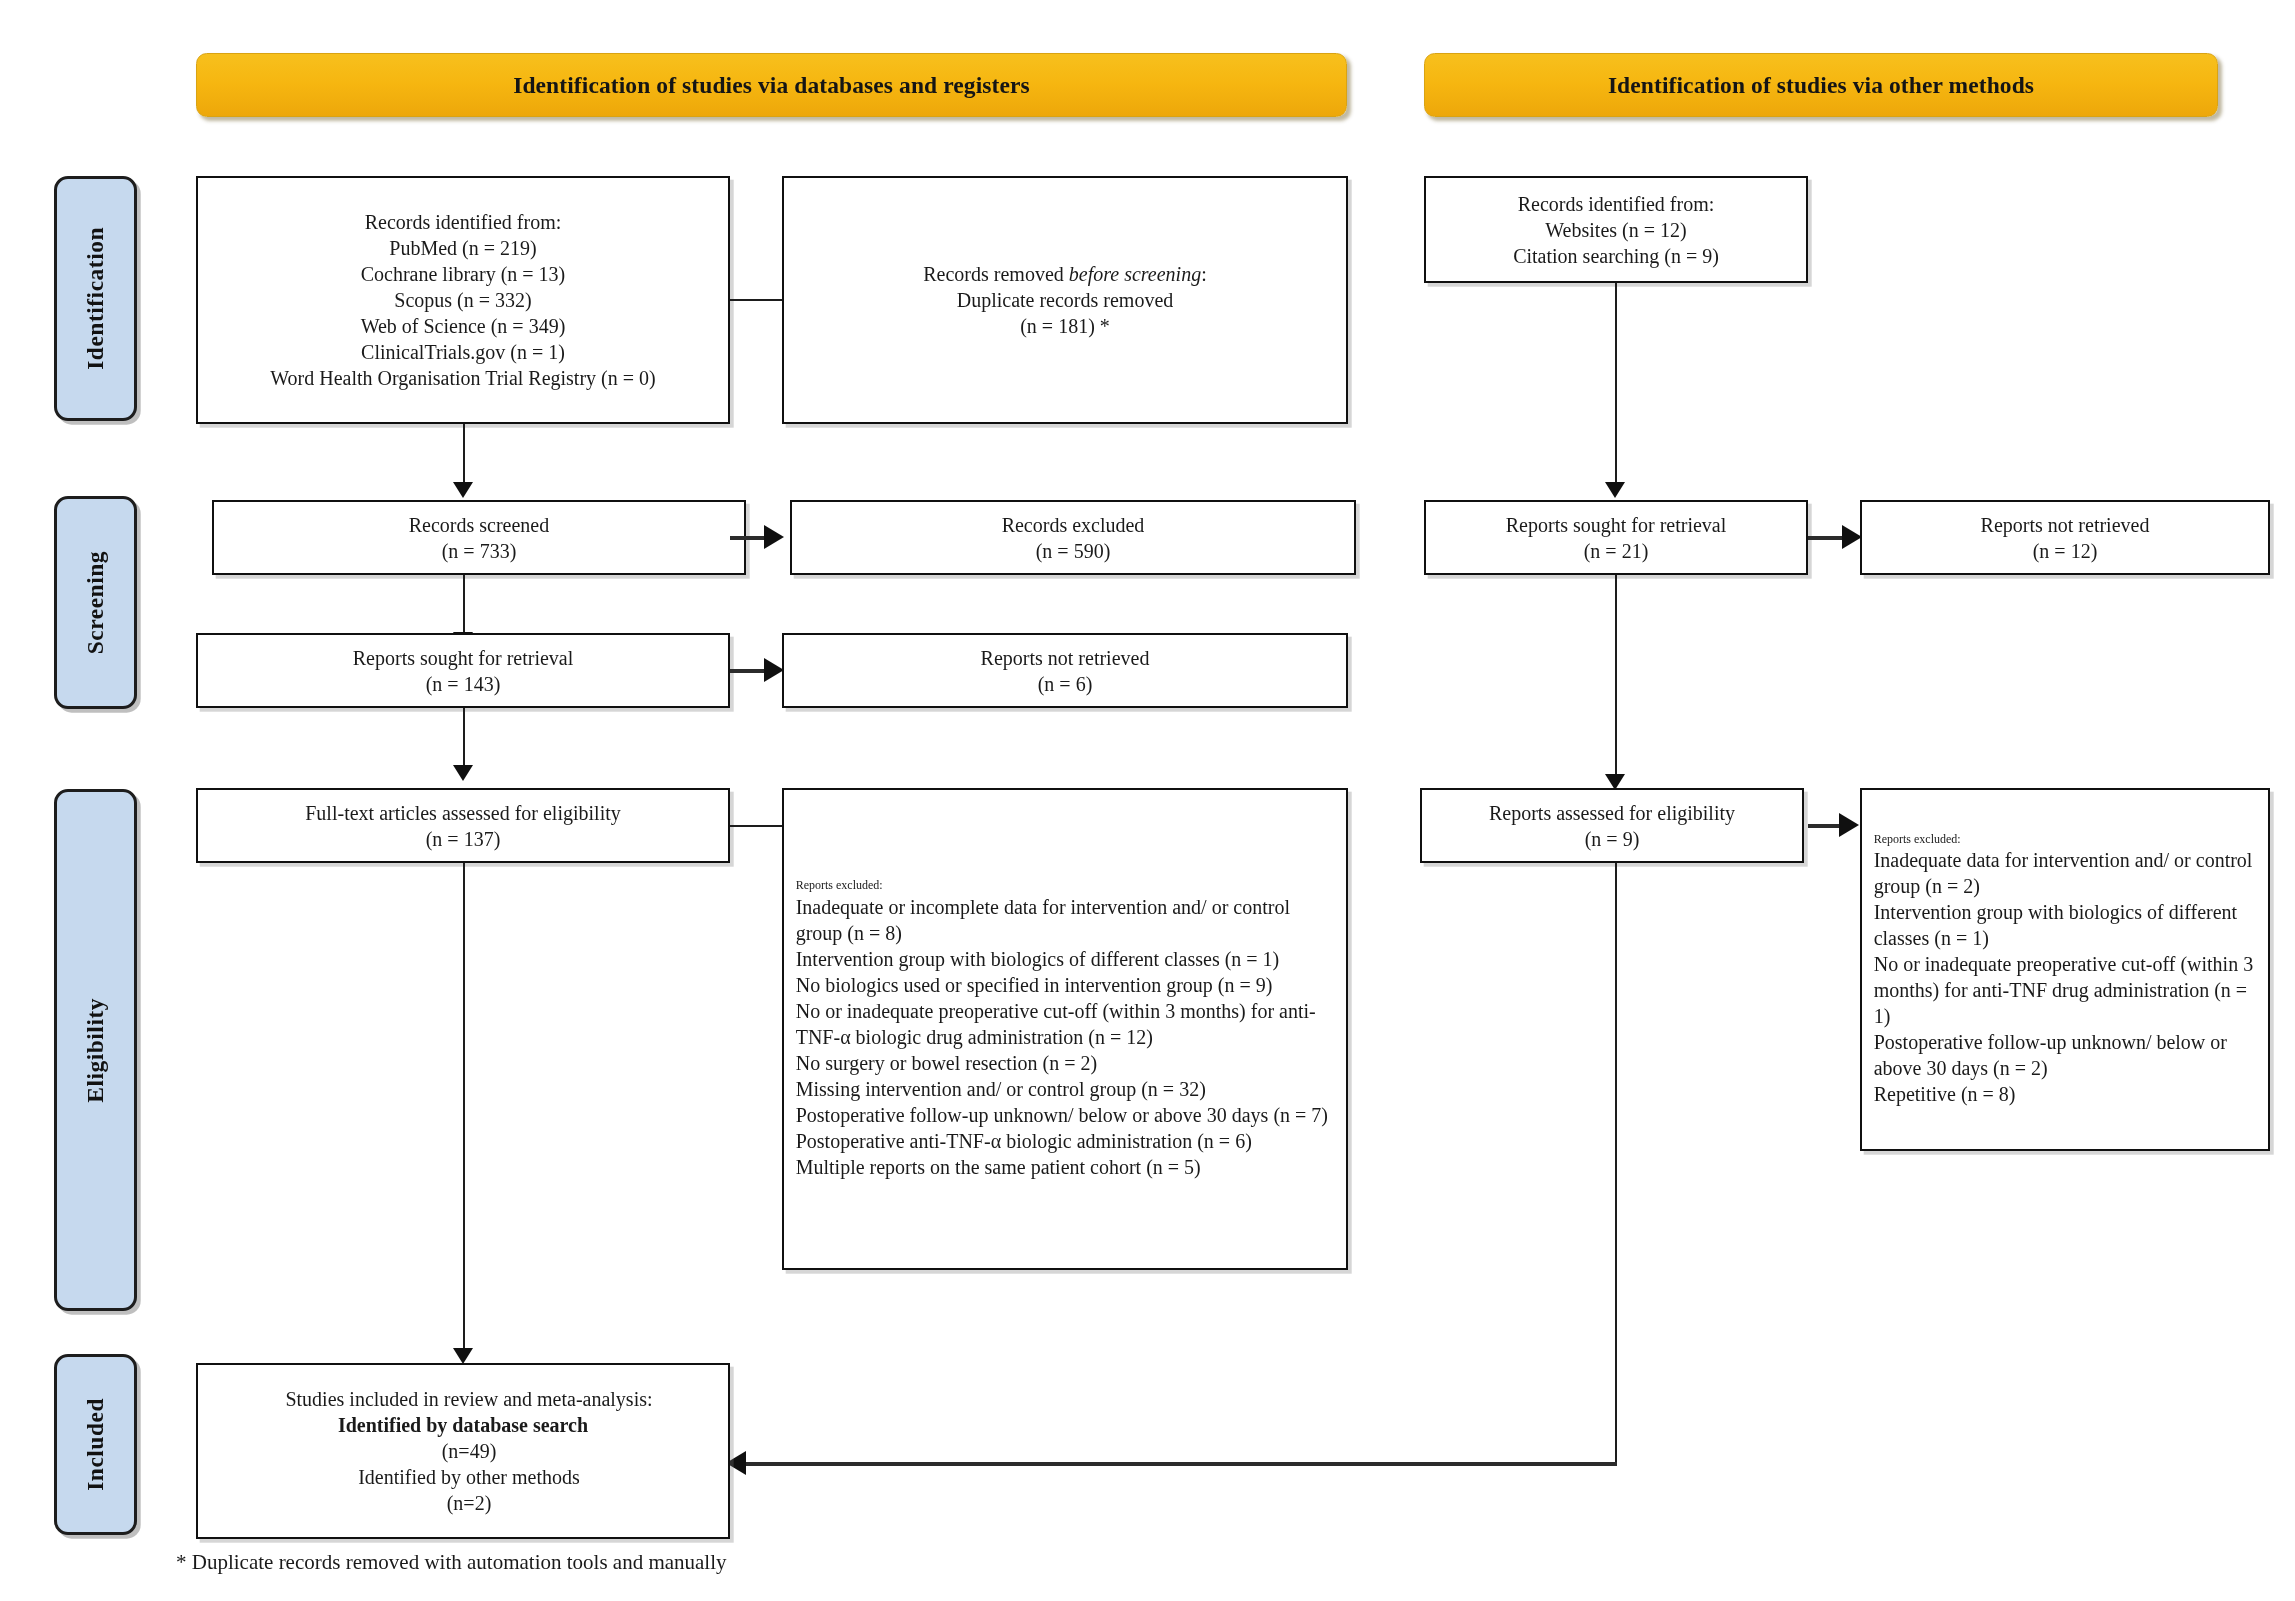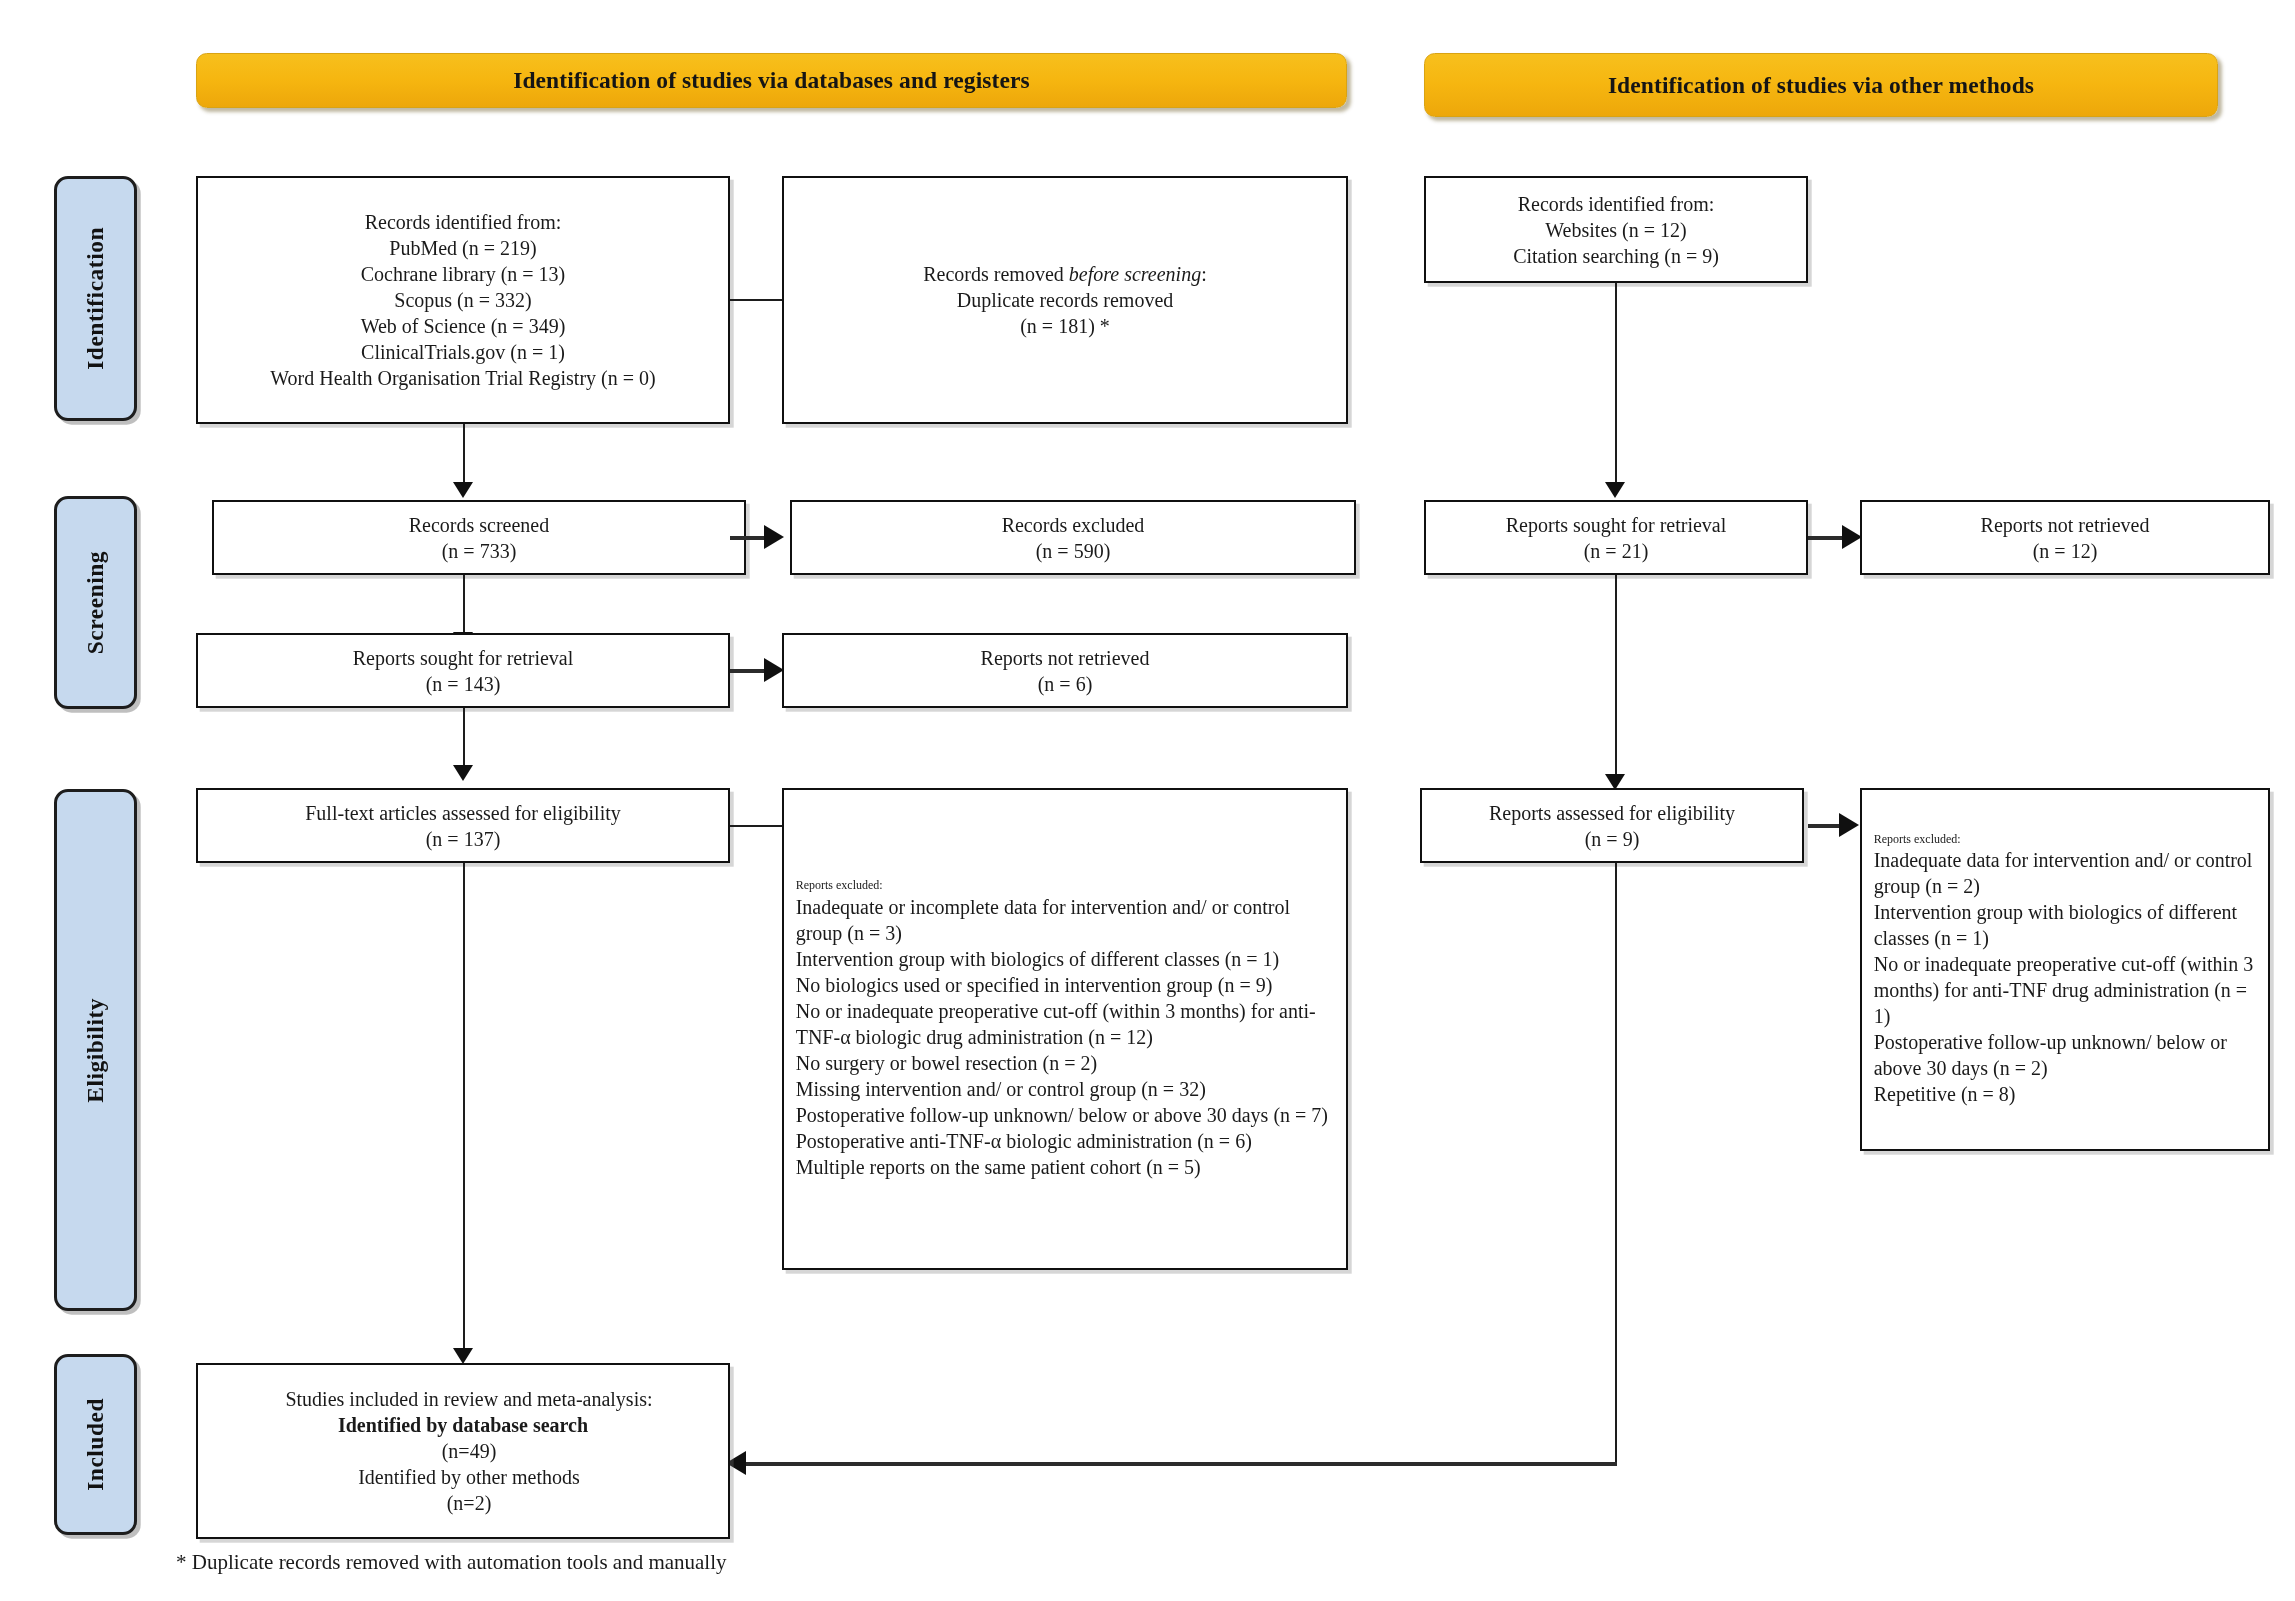--- a/index.html
+++ b/index.html
@@ -138,21 +138,21 @@
   </div>
 
   <div class="phase" style="left:54px;top:789px;width:83px;height:522px;">
     <span>Eligibility</span>
   </div>
 
   <div class="phase" style="left:54px;top:1354px;width:83px;height:181px;">
     <span>Included</span>
   </div>
 
-  <div class="header-bar" style="left:196px;top:53px;width:1151px;height:55px;">
+  <div class="header-bar" style="left:196px;top:53px;width:1151px;height:64px;">
     <span>Identification of studies via databases and registers</span>
   </div>
 
   <div class="header-bar" style="left:1424px;top:53px;width:794px;height:64px;">
     <span>Identification of studies via other methods</span>
   </div>
 
   <div class="box center" style="left:196px;top:176px;width:534px;height:248px;">
     <span class="ln">Records identified from:</span>
     <span class="ln">PubMed (n = 219)</span>
@@ -209,21 +209,21 @@
 
   <div class="box center" style="left:196px;top:788px;width:534px;height:75px;">
     <span class="ln">Full-text articles assessed for eligibility</span>
     <span class="ln">(n = 137)</span>
   </div>
 
   <div class="hline" style="left:730px;top:825px;width:53px;"></div>
 
   <div class="box left" style="left:782px;top:788px;width:566px;height:482px;padding:7.5px 11.7px;">
     <span class="hdrline">Reports excluded:</span>
-    <span class="ln">Inadequate or incomplete data for intervention and/ or control group (n = 3)</span>
+    <span class="ln">Inadequate or incomplete data for intervention and/ or control group (n = 8)</span>
     <span class="ln">Intervention group with biologics of different classes (n = 1)</span>
     <span class="ln">No biologics used or specified in intervention group (n = 9)</span>
     <span class="ln">No or inadequate preoperative cut-off (within 3 months) for anti-TNF-α biologic drug administration (n = 12)</span>
     <span class="ln">No surgery or bowel resection (n = 2)</span>
     <span class="ln">Missing intervention and/ or control group (n = 32)</span>
     <span class="ln">Postoperative follow-up unknown/ below or above 30 days (n = 7)</span>
     <span class="ln">Postoperative anti-TNF-α biologic administration (n = 6)</span>
     <span class="ln">Multiple reports on the same patient cohort (n = 5)</span>
   </div>
 

